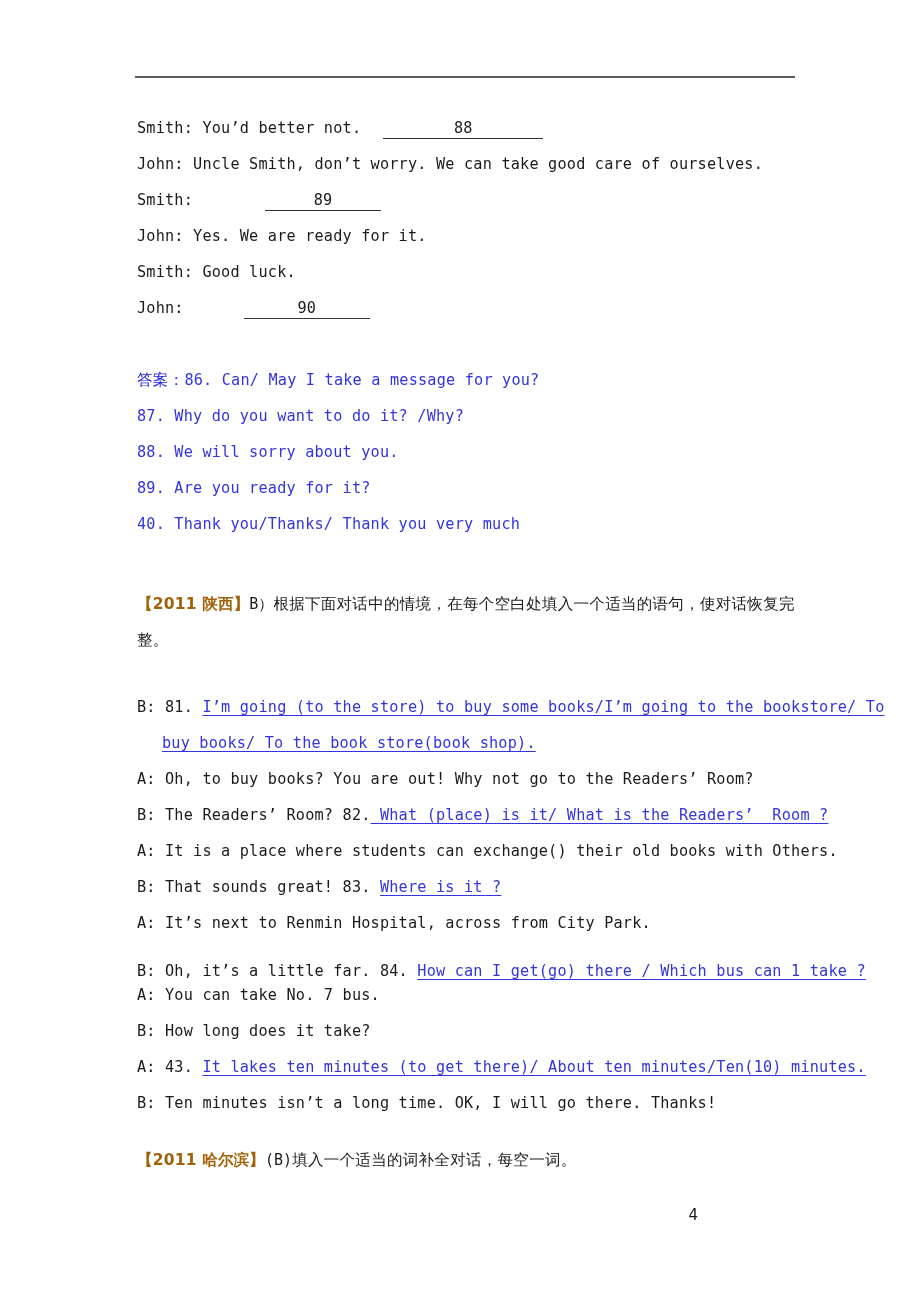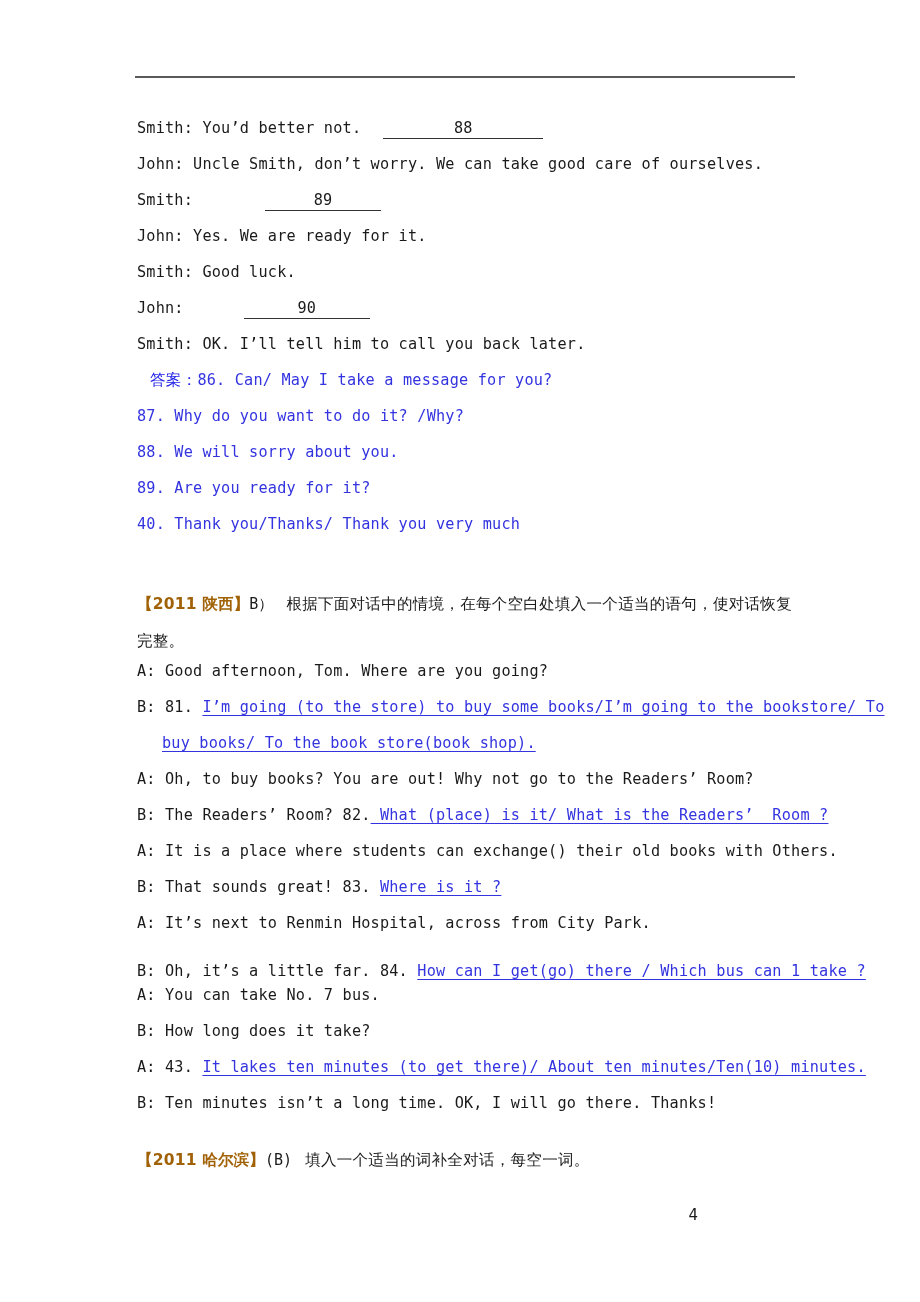--- a/index.html
+++ b/index.html
@@ -53,24 +53,23 @@
   
   .blank {
     display: inline-block;
     border-bottom: 1.5px solid #333;
     text-align: center;
     vertical-align: baseline;
   }
 
   
   .cjk {
-    font-family: Liberation Mono, monospace;
+    font-family: Liberation Serif, serif;
     font-size: 15.5px;
     letter-spacing: 0.3px;
-    margin-left: 13px;
   }
   .cjk-bold {
     font-family: "DejaVu Sans", "Liberation Sans", sans-serif;
     font-size: 15.5px;
     font-weight: bold;
     color: #a16207;
     letter-spacing: 0.2px;
   }
   .latin-in-cjk {
     font-family: "DejaVu Sans Mono", "Liberation Mono", monospace;
@@ -103,35 +102,33 @@
   <div class="line" style="left:137px; top:154px;">John: Uncle Smith, don’t worry. We can take good care of ourselves.</div>
 
   <div class="line" style="left:137px; top:190px;"><span>Smith:</span><span class="blank" style="width:116px; margin-left:72px;">89</span></div>
 
   <div class="line" style="left:137px; top:226px;">John: Yes. We are ready for it.</div>
 
   <div class="line" style="left:137px; top:262px;">Smith: Good luck.</div>
 
   <div class="line" style="left:137px; top:298px;"><span>John:</span><span class="blank" style="width:126px; margin-left:60px;">90</span></div>
 
-  <div class="line" style="left:137px; top:334px;">Smith: OK. I’ll tell him to call you back later.</div>
 
   <div class="line blue-ans" style="left:137px; top:370px;"><span class="cjk" style="color:#2222e8;">答案：</span><span>86. Can/ May I take a message for you?</span></div>
 
   <div class="line blue-ans" style="left:137px; top:406px;">87. Why do you want to do it? /Why?</div>
 
   <div class="line blue-ans" style="left:137px; top:442px;">88. We will sorry about you.</div>
 
   <div class="line blue-ans" style="left:137px; top:478px;">89. Are you ready for it?</div>
 
   <div class="line blue-ans" style="left:137px; top:514px;">40. Thank you/Thanks/ Thank you very much</div>
 
   <div class="para-wrap" style="left:137px; top:586px; width:658px; line-height:36px;"><span class="cjk-bold">【2011 陕西】</span><span class="latin-in-cjk">B）</span><span class="cjk">根据下面对话中的情境，在每个空白处填入一个适当的语句，使对话恢复完整。</span></div>
 
-  <div class="line" style="left:137px; top:661px;">A: Good afternoon, Tom. Where are you going?</div>
 
   <div class="line" style="left:137px; top:697px;"><span>B: 81. </span><span class="blue-ans u">I’m going (to the store) to buy some books/I’m going to the bookstore/ To</span></div>
   <div class="line blue-ans u" style="left:162px; top:733px;">buy books/ To the book store(book shop).</div>
 
   <div class="line" style="left:137px; top:769px;">A: Oh, to buy books? You are out! Why not go to the Readers’ Room?</div>
 
   <div class="line" style="left:137px; top:805px;"><span>B: The Readers’ Room? 82.</span><span class="blue-ans u"> What (place) is it/ What is the Readers’  Room ?</span></div>
 
   <div class="line" style="left:137px; top:841px;">A: It is a place where students can exchange() their old books with Others.</div>
 

